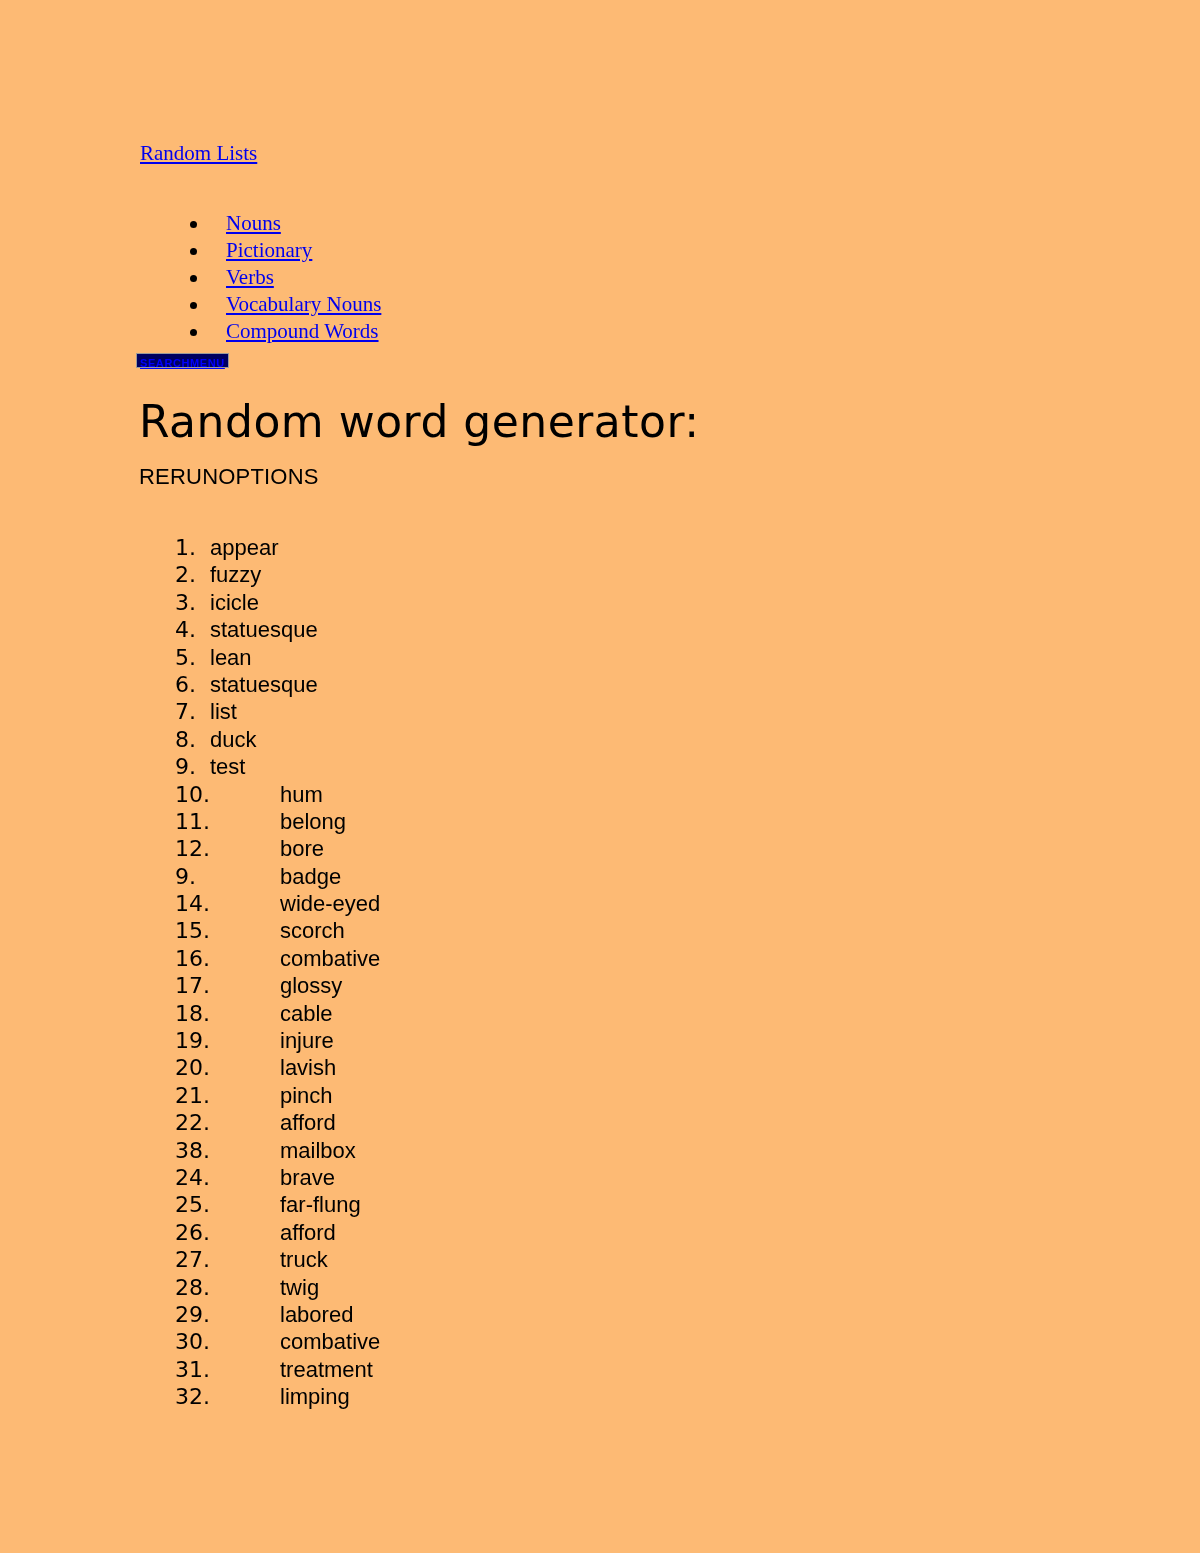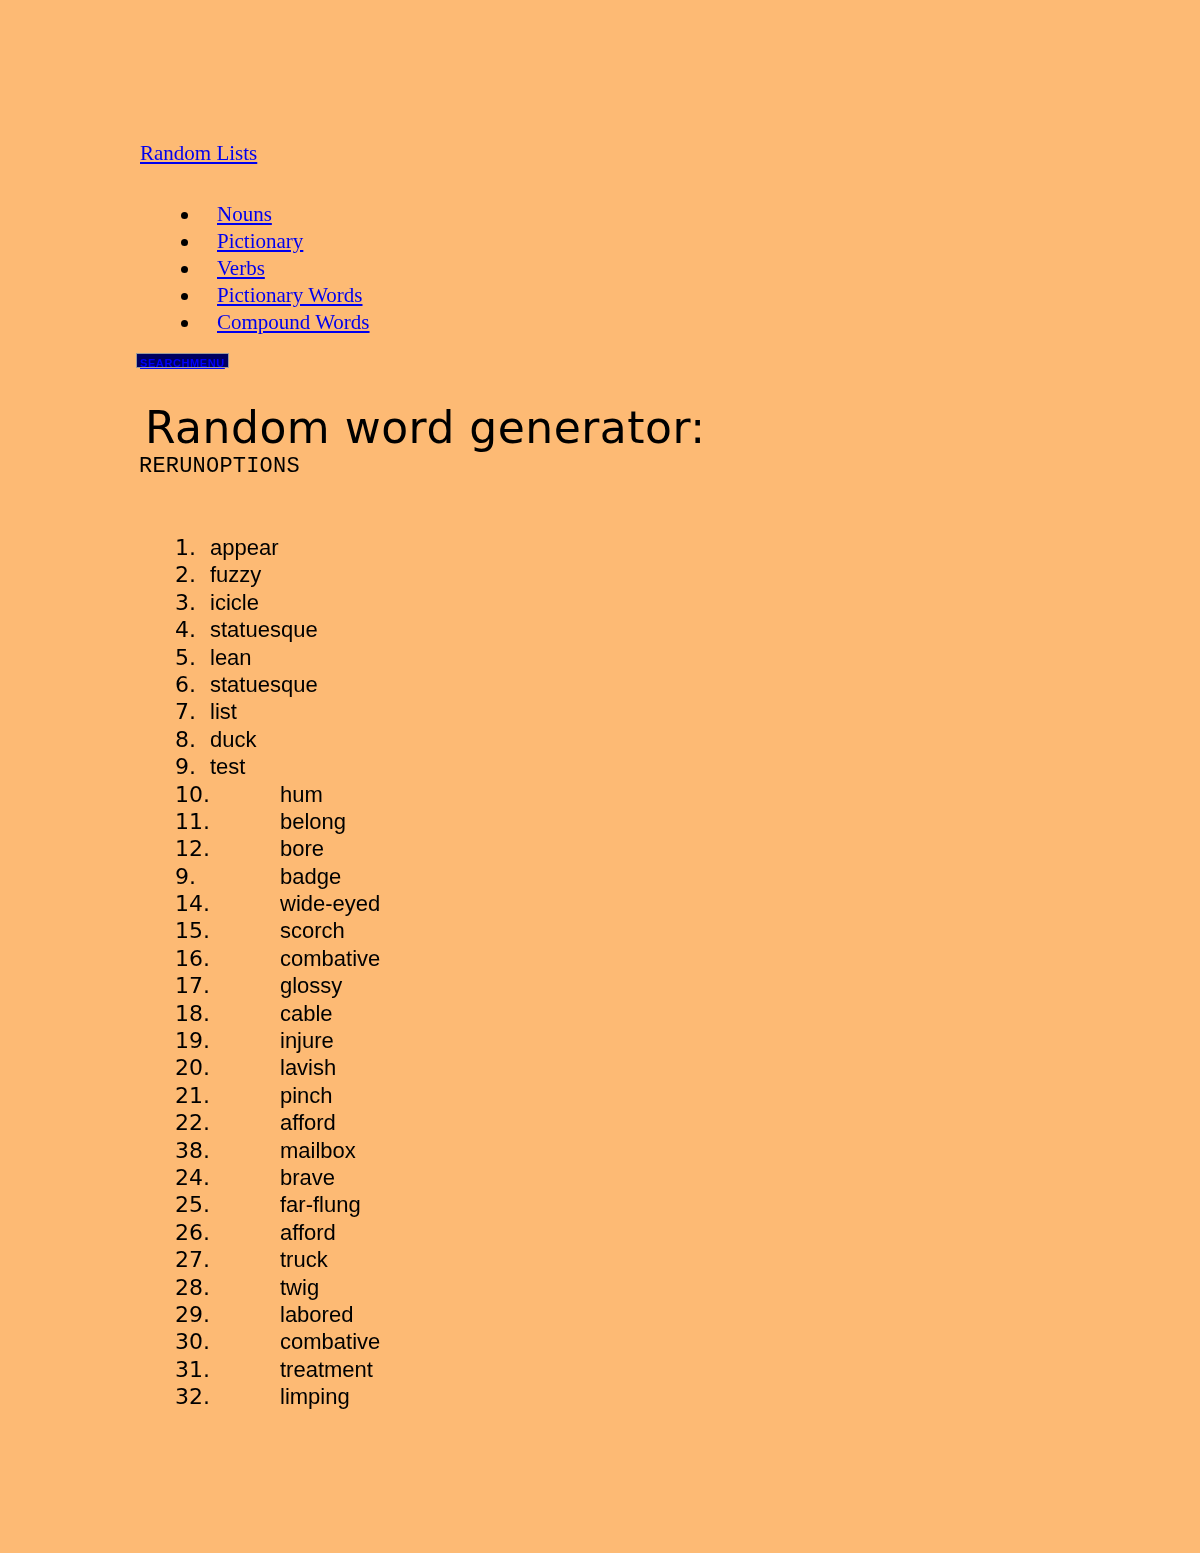--- a/index.html
+++ b/index.html
@@ -37,21 +37,21 @@
     text-decoration: underline;
     white-space: nowrap;
     cursor: pointer;
   }
 
   
   .nav-list {
     position: absolute;
     left: 140px;
     top: 194px;
-    margin: 7px;
+    margin: 16px;
     padding: 0;
     list-style: none;
   }
   .nav-list li {
     position: relative;
     height: 27px;
     line-height: 27px;
     padding-left: 70px;
   }
   .nav-bullet {
@@ -96,36 +96,36 @@
     letter-spacing: 0.6px;
     color: #0000ff;
     text-decoration: underline;
   }
 
   
   .main-title {
     position: absolute;
     left: 138px;
     top: 394px;
-    margin: 7px;
+    margin: 1px;
     font-family: "DejaVu Sans", sans-serif;
     font-weight: 400;
     font-size: 44px;
     line-height: 54px;
     letter-spacing: 0.5px;
     color: #000000;
     white-space: nowrap;
   }
 
   
   .controls-line {
     position: absolute;
     left: 139px;
-    top: 453px;
-    font-family: Liberation Mono, monospace;
+    top: 463px;
+    font-family: Liberation Sans, sans-serif;
     font-size: 22px;
     line-height: 28px;
     letter-spacing: 0.2px;
     color: #000000;
     white-space: nowrap;
     cursor: pointer;
   }
 
   
   .word-list {
@@ -177,21 +177,21 @@
     <li>
       <span class="nav-bullet"></span>
       <a href="#">Pictionary</a>
     </li>
     <li>
       <span class="nav-bullet"></span>
       <a href="#">Verbs</a>
     </li>
     <li>
       <span class="nav-bullet"></span>
-      <a href="#">Pictionary Words</a>
+      <a href="#">Vocabulary Nouns</a>
     </li>
     <li>
       <span class="nav-bullet"></span>
       <a href="#">Compound Words</a>
     </li>
   </ul>
 
   <div class="searchmenu-bar">
     <span>SEARCHMENU</span>
   </div>

